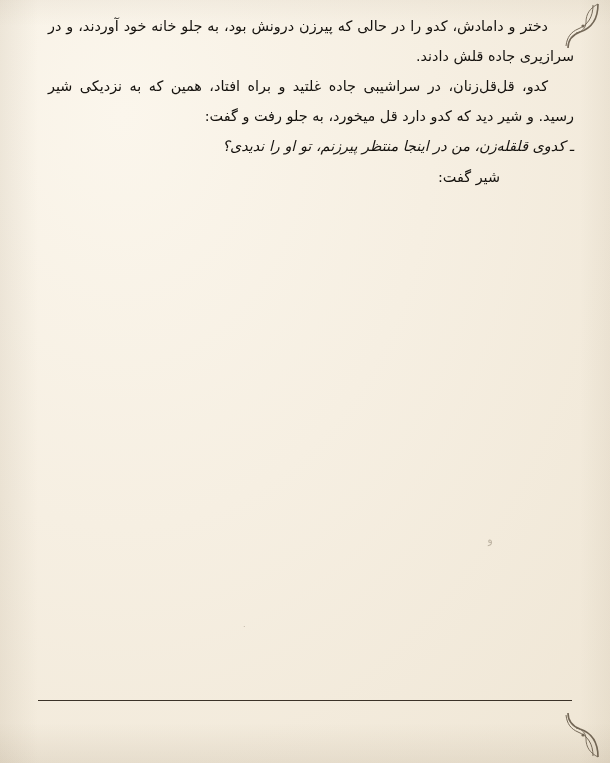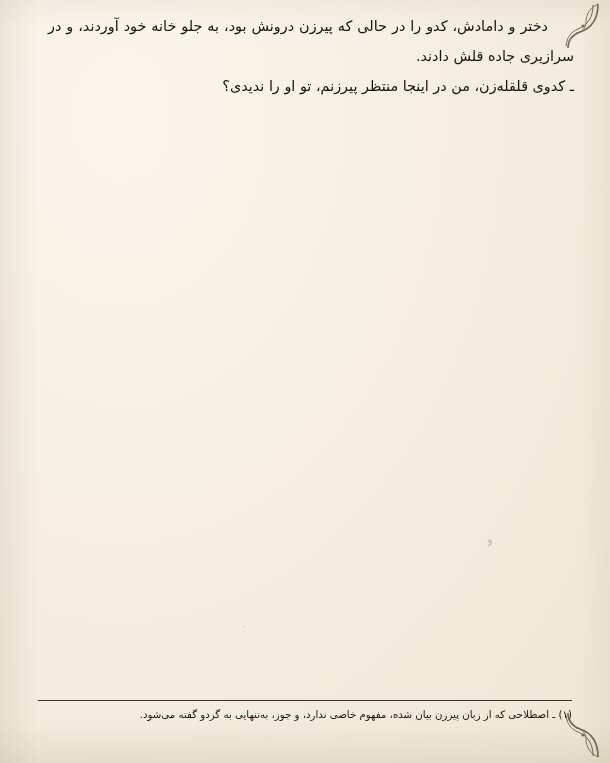--- a/index.html
+++ b/index.html
@@ -59,21 +59,21 @@
   }
   .para {
     margin: 0 0 1px 12px;
     text-indent: 26px;
     text-align: justify;
   }
   .para.speaker {
     text-indent: 0;
     padding-right: 74px;
   }
-  .para.dash { text-indent: 0; }
+  .para.dash { text-indent: 0; font-style: italic; }
   sup.fn {
     font-size: 9px;
     vertical-align: super;
     line-height: 0;
   }
   
   .smudge {
     position: absolute;
     pointer-events: none;
     color: rgba(90,75,55,0.35);
@@ -123,26 +123,24 @@
     <svg width="40" height="48" viewBox="0 0 40 48">
       <path d="M36 2 C36 16, 30 26, 18 30 C10 33, 6 38, 6 46" fill="none" stroke="#4a3d2c" stroke-width="1.6"></path>
       <path d="M31 3 C31 15, 26 23, 16 27 C9 30, 5 35, 4 44" fill="none" stroke="#4a3d2c" stroke-width="1"></path>
       <path d="M36 2 C28 6, 24 12, 24 20 C24 26, 20 30, 14 31" fill="none" stroke="#4a3d2c" stroke-width="0.9"></path>
       <circle cx="21" cy="24" r="1.6" fill="#4a3d2c"></circle>
     </svg>
   </div>
 
   <div class="text-block">
     <p class="para">دختر و دامادش، کدو را در حالی که پیرزن درونش بود، به جلو خانه خود آوردند، و در سرازیری جاده قلش دادند.</p>
+    <p class="para">کدو، قل‌قل‌زنان، در سراشیبی جاده غلتید و براه افتاد، همین که به نزدیکی شیر رسید. و شیر دید که کدو دارد قل میخورد، به جلو رفت و گفت:</p>
     <p class="para dash">ـ کدوی قلقله‌زن، من در اینجا منتظر پیرزنم، تو او را ندیدی؟</p>
+    <p class="para speaker">شیر گفت:</p>
   </div>
 
   <div class="smudge smudge-1">و</div>
   <div class="smudge smudge-2">.</div>
 
   <div class="footnote-rule"></div>
 
-  <div class="footnote">
-    <span>(۱) ـ</span>
-    <span>اصطلاحی که از زبان پیرزن بیان شده، مفهوم خاصی ندارد، و جوز، به‌تنهایی به گردو گفته می‌شود.</span>
-  </div>
 
 </div>
 
 </body></html>

